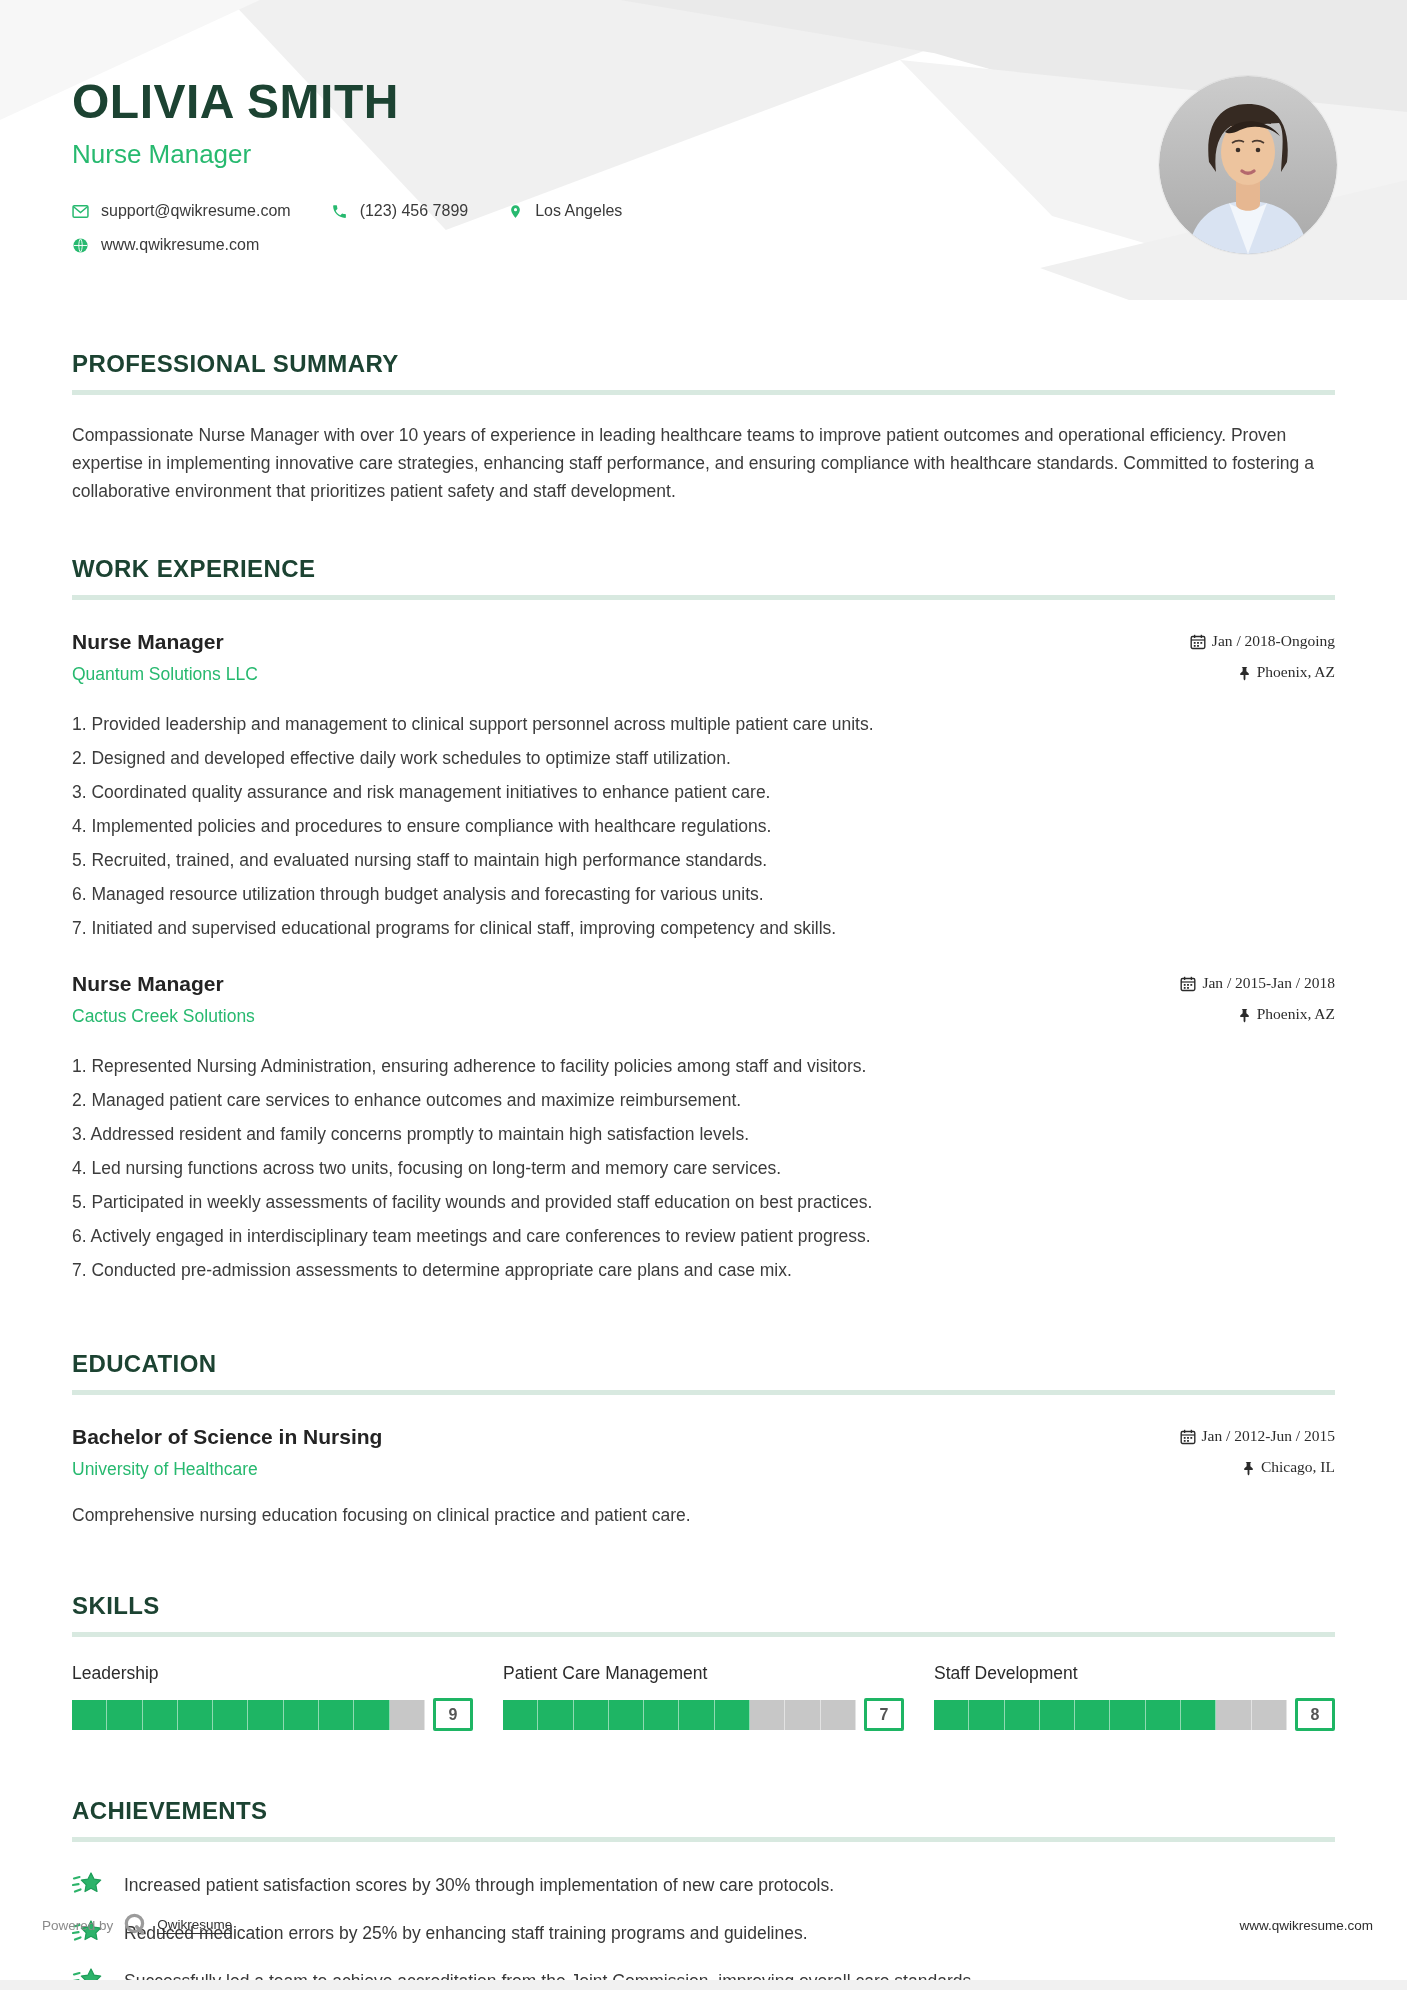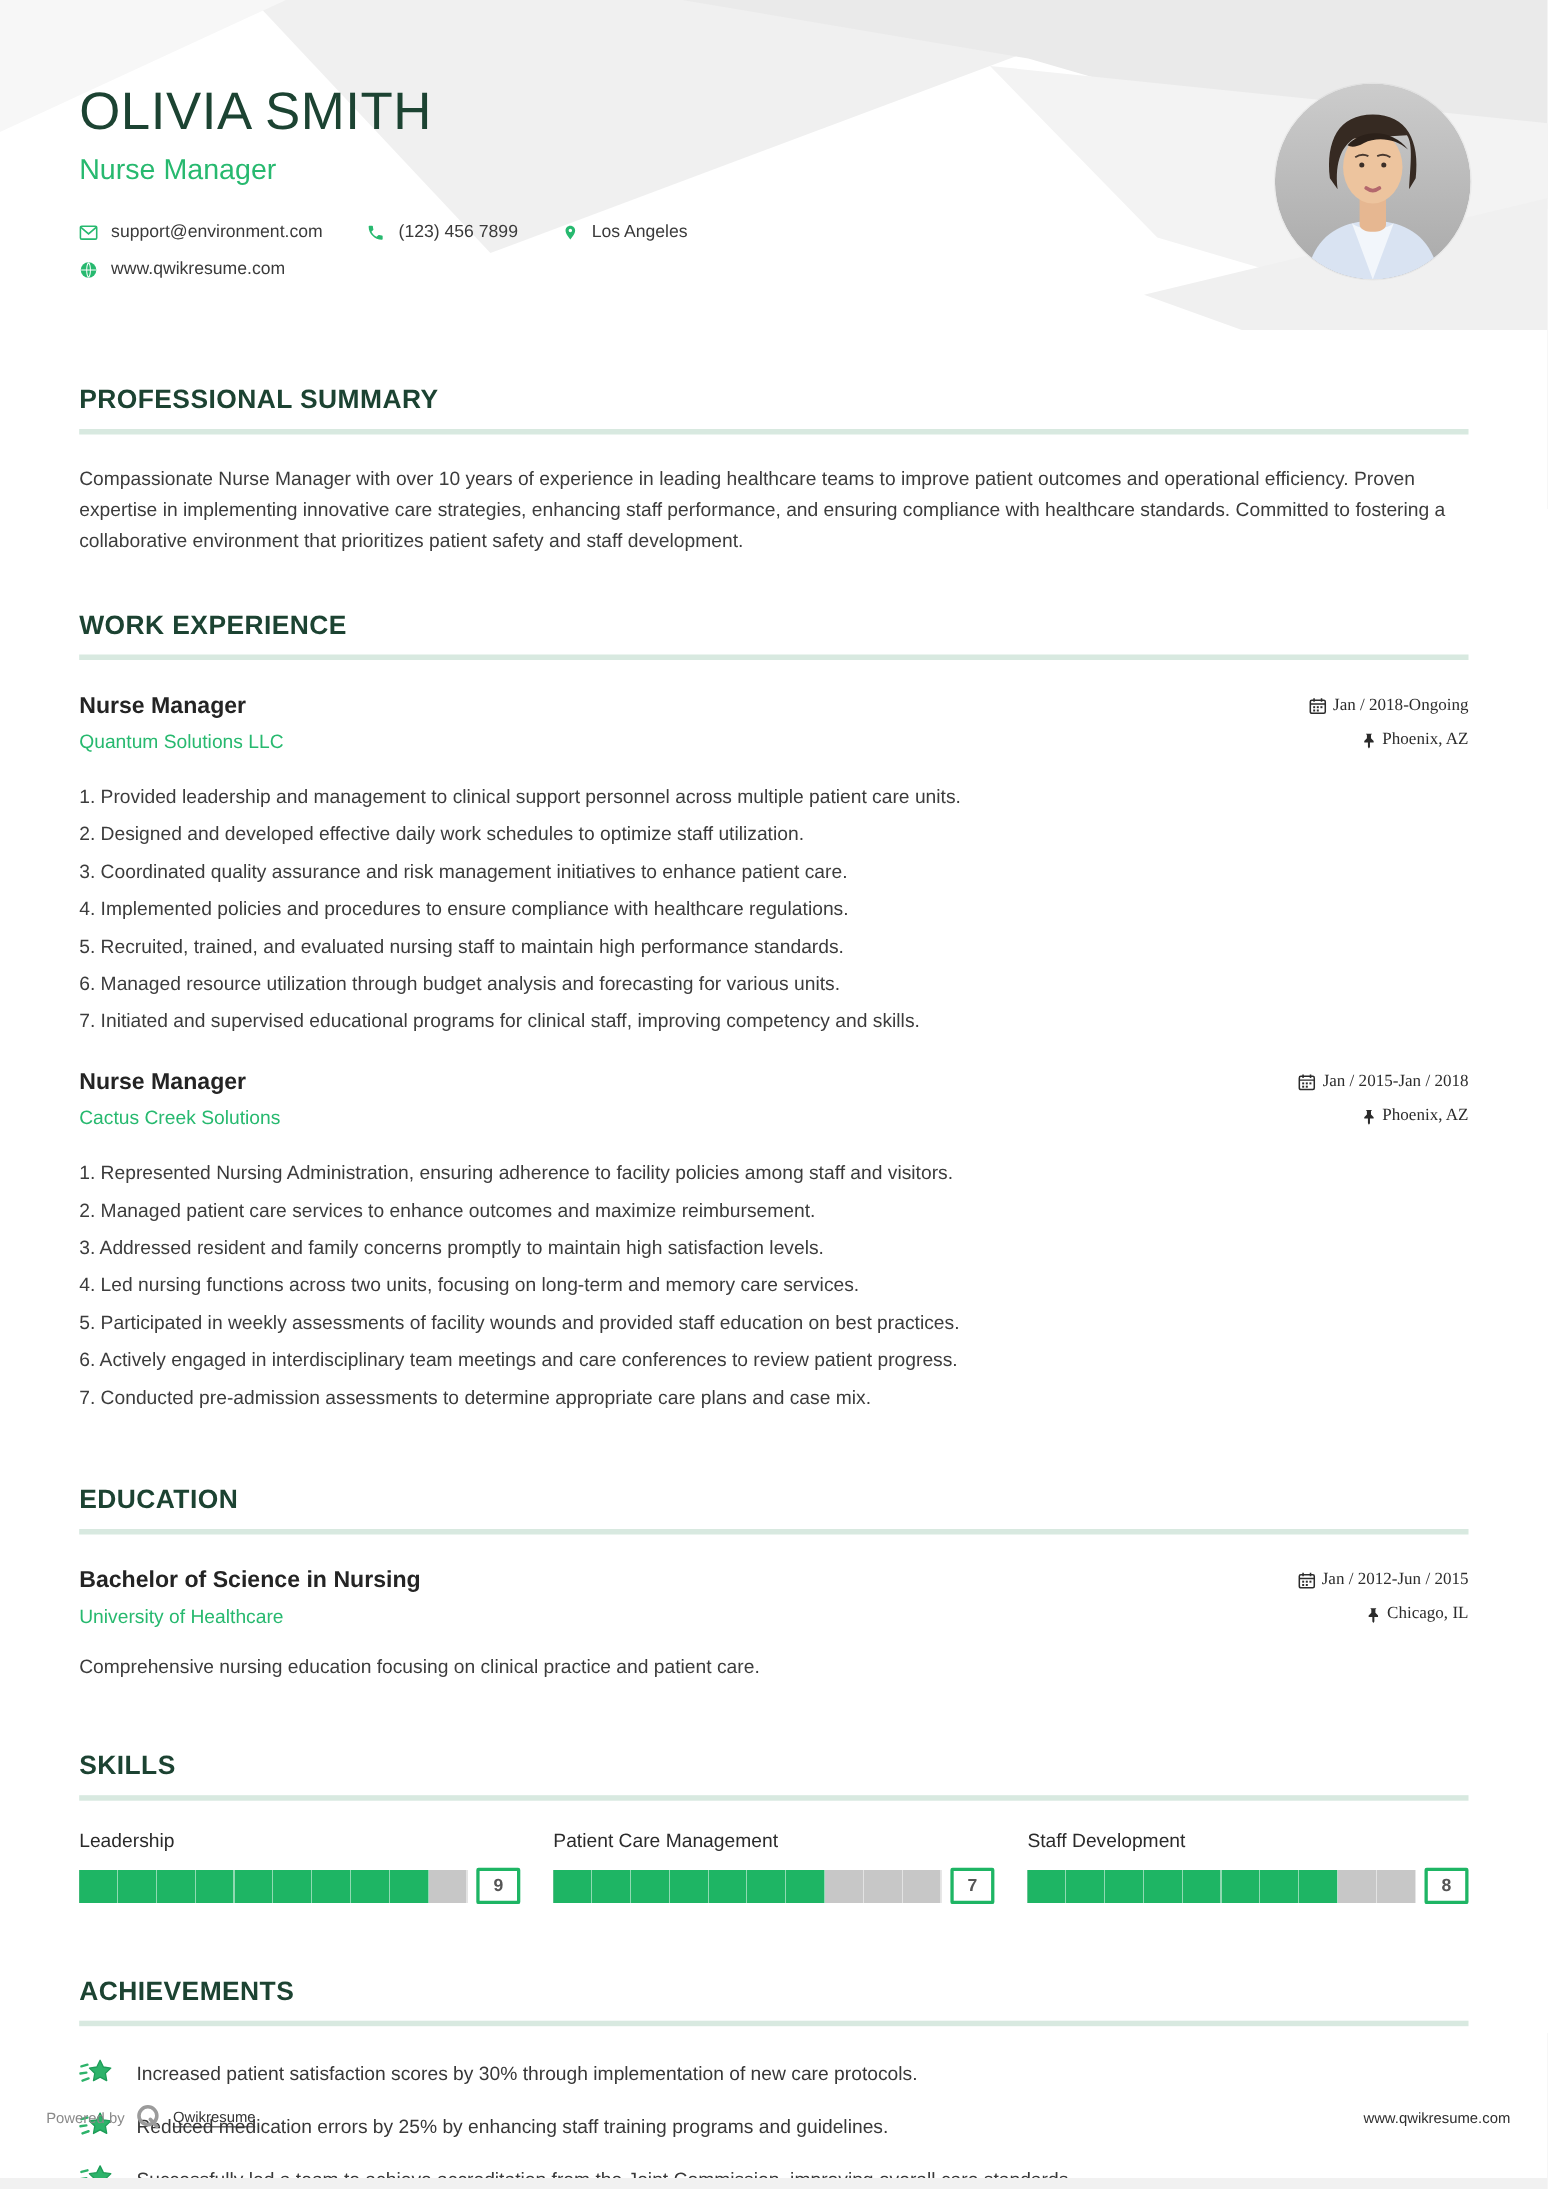--- a/index.html
+++ b/index.html
@@ -16,21 +16,21 @@
   
   .header{position:relative;height:300px;}
   .header-bg{position:absolute;inset:0;overflow:hidden;}
   .shape{position:absolute;}
   .s1{left:230px;top:0;width:830px;height:230px;background:#f0f0f0;clip-path:polygon(0 0,100% 0,26% 100%);}
   .s2{left:620px;top:0;width:787px;height:190px;background:#eaeaea;clip-path:polygon(0 0,100% 0,100% 100%,40% 28%);}
   .s3{left:900px;top:60px;width:507px;height:260px;background:#f3f3f3;clip-path:polygon(0 0,100% 20%,100% 100%,30% 60%);}
   .s4{left:0;top:0;width:260px;height:120px;background:#f7f7f7;clip-path:polygon(0 0,100% 0,0 100%);}
   .s5{left:1040px;top:180px;width:367px;height:220px;background:#f0f0f0;clip-path:polygon(0 40%,100% 0,100% 100%);}
   .header-content{position:relative;padding:74px 72px 0;}
-  h1.name{margin:0;font-size:48px;font-weight:400;color:var(--heading);letter-spacing:.5px;}
+  h1.name{margin:0;font-size:48px;font-weight:700;color:var(--heading);letter-spacing:.5px;}
   .role{margin-top:10px;font-size:26px;color:var(--accent);font-weight:500;}
   .contacts{margin-top:32px;display:flex;gap:40px;align-items:center;font-size:16px;color:#3a3a3a;}
   .contacts.row2{margin-top:16px;}
   .contact{display:flex;gap:12px;align-items:center;}
   .contact svg{display:block;}
   .photo{position:absolute;top:76px;right:70px;width:178px;height:178px;border-radius:50%;overflow:hidden;box-shadow:0 0 0 1px rgba(0,0,0,.04);}
 
   
   main{padding:0 72px;position:relative;}
   .section{margin-top:50px;}
@@ -86,21 +86,21 @@
     <div class="header-content">
       <h1 class="name">OLIVIA SMITH</h1>
       <div class="role">Nurse Manager</div>
 
       <div class="contacts">
         <div class="contact">
           <svg width="17" height="15" viewBox="0 0 16 14">
               <rect x="1" y="1.5" width="14" height="11" rx="1.2" fill="none" stroke="#27b96f" stroke-width="1.4"></rect>
               <path d="M1.5 2.5 L8 8 L14.5 2.5" fill="none" stroke="#27b96f" stroke-width="1.4"></path>
             </svg>
-          <span>support@environment.com</span>
+          <span>support@qwikresume.com</span>
         </div>
         <div class="contact">
           <svg width="17" height="17" viewBox="0 0 24 24">
               <path fill="#27b96f" d="M6.6 10.8c1.4 2.8 3.8 5.1 6.6 6.6l2.2-2.2c.3-.3.7-.4 1-.2 1.1.4 2.3.6 3.6.6.6 0 1 .4 1 1V20c0 .6-.4 1-1 1C10.6 21 3 13.4 3 4c0-.6.4-1 1-1h3.5c.6 0 1 .4 1 1 0 1.2.2 2.4.6 3.6.1.3 0 .7-.2 1l-2.3 2.2z"></path>
             </svg>
           <span>(123) 456 7899</span>
         </div>
         <div class="contact">
           <svg width="15" height="17" viewBox="0 0 24 24">
               <path fill="#27b96f" d="M12 2C8.1 2 5 5.1 5 9c0 5.2 7 13 7 13s7-7.8 7-13c0-3.9-3.1-7-7-7zm0 9.5A2.5 2.5 0 1 1 12 6.5a2.5 2.5 0 0 1 0 5z"></path>

